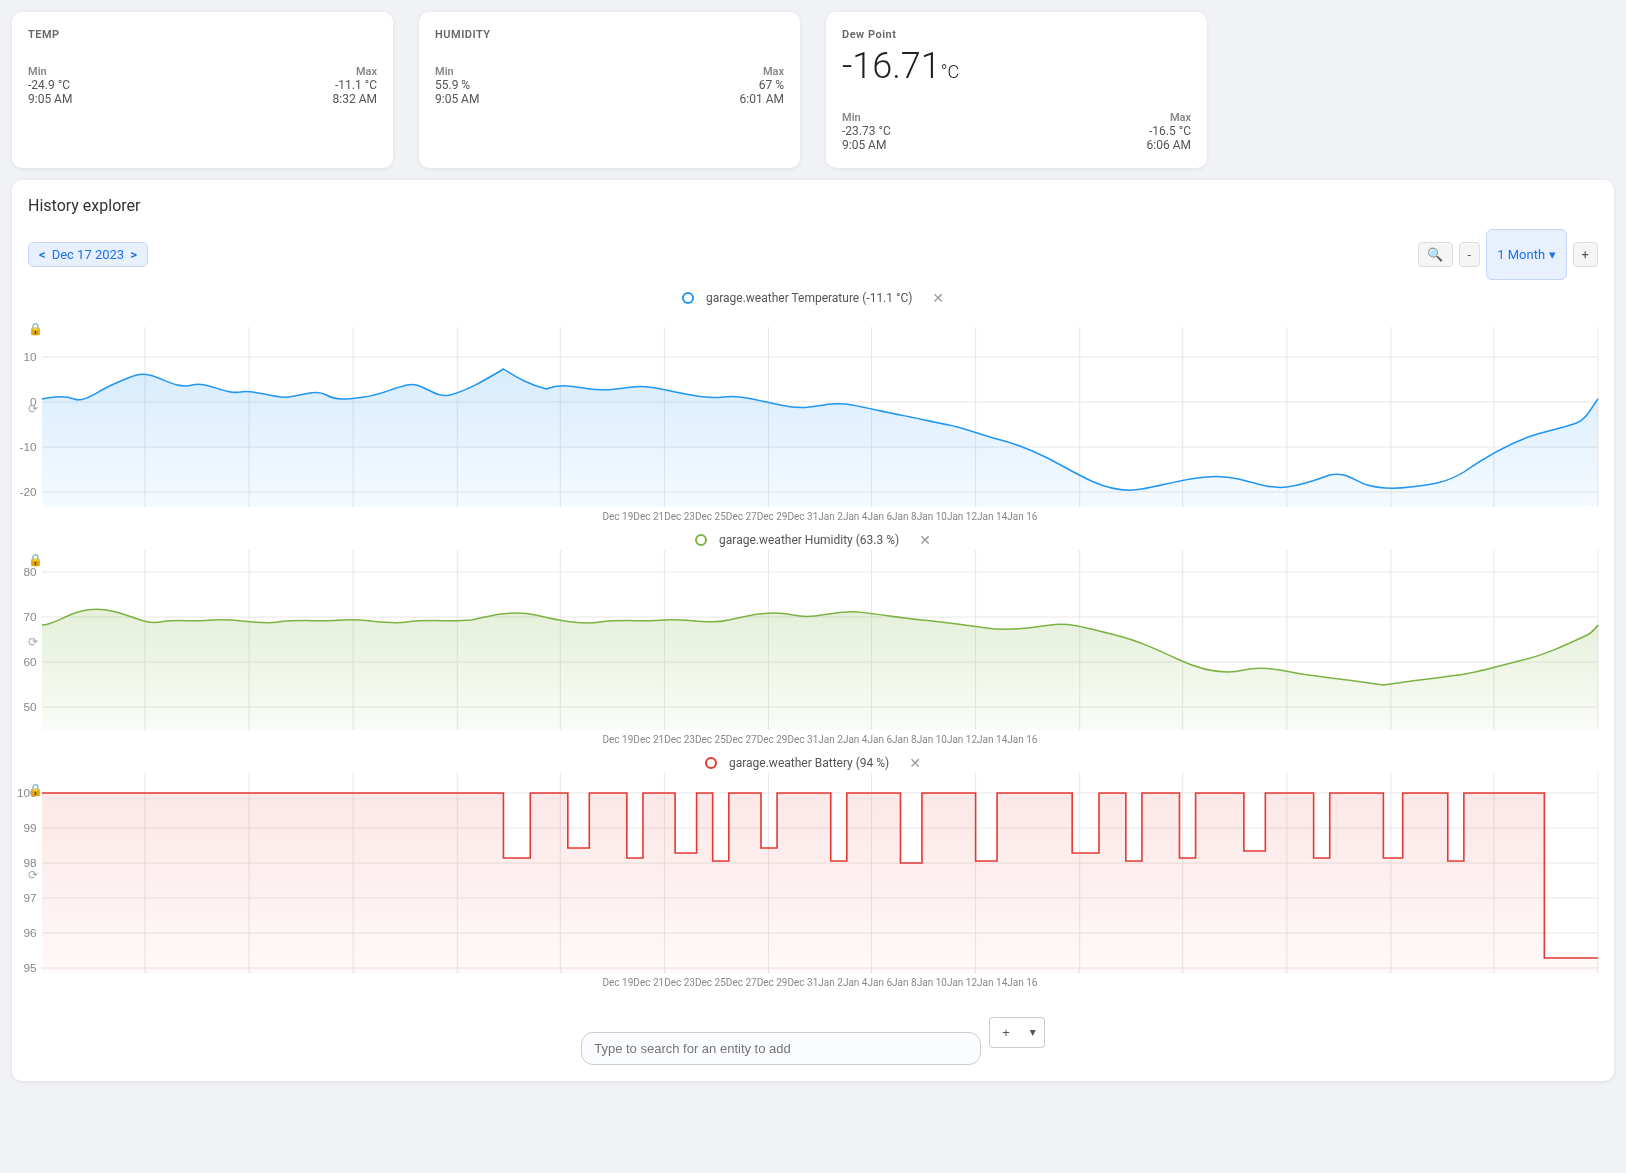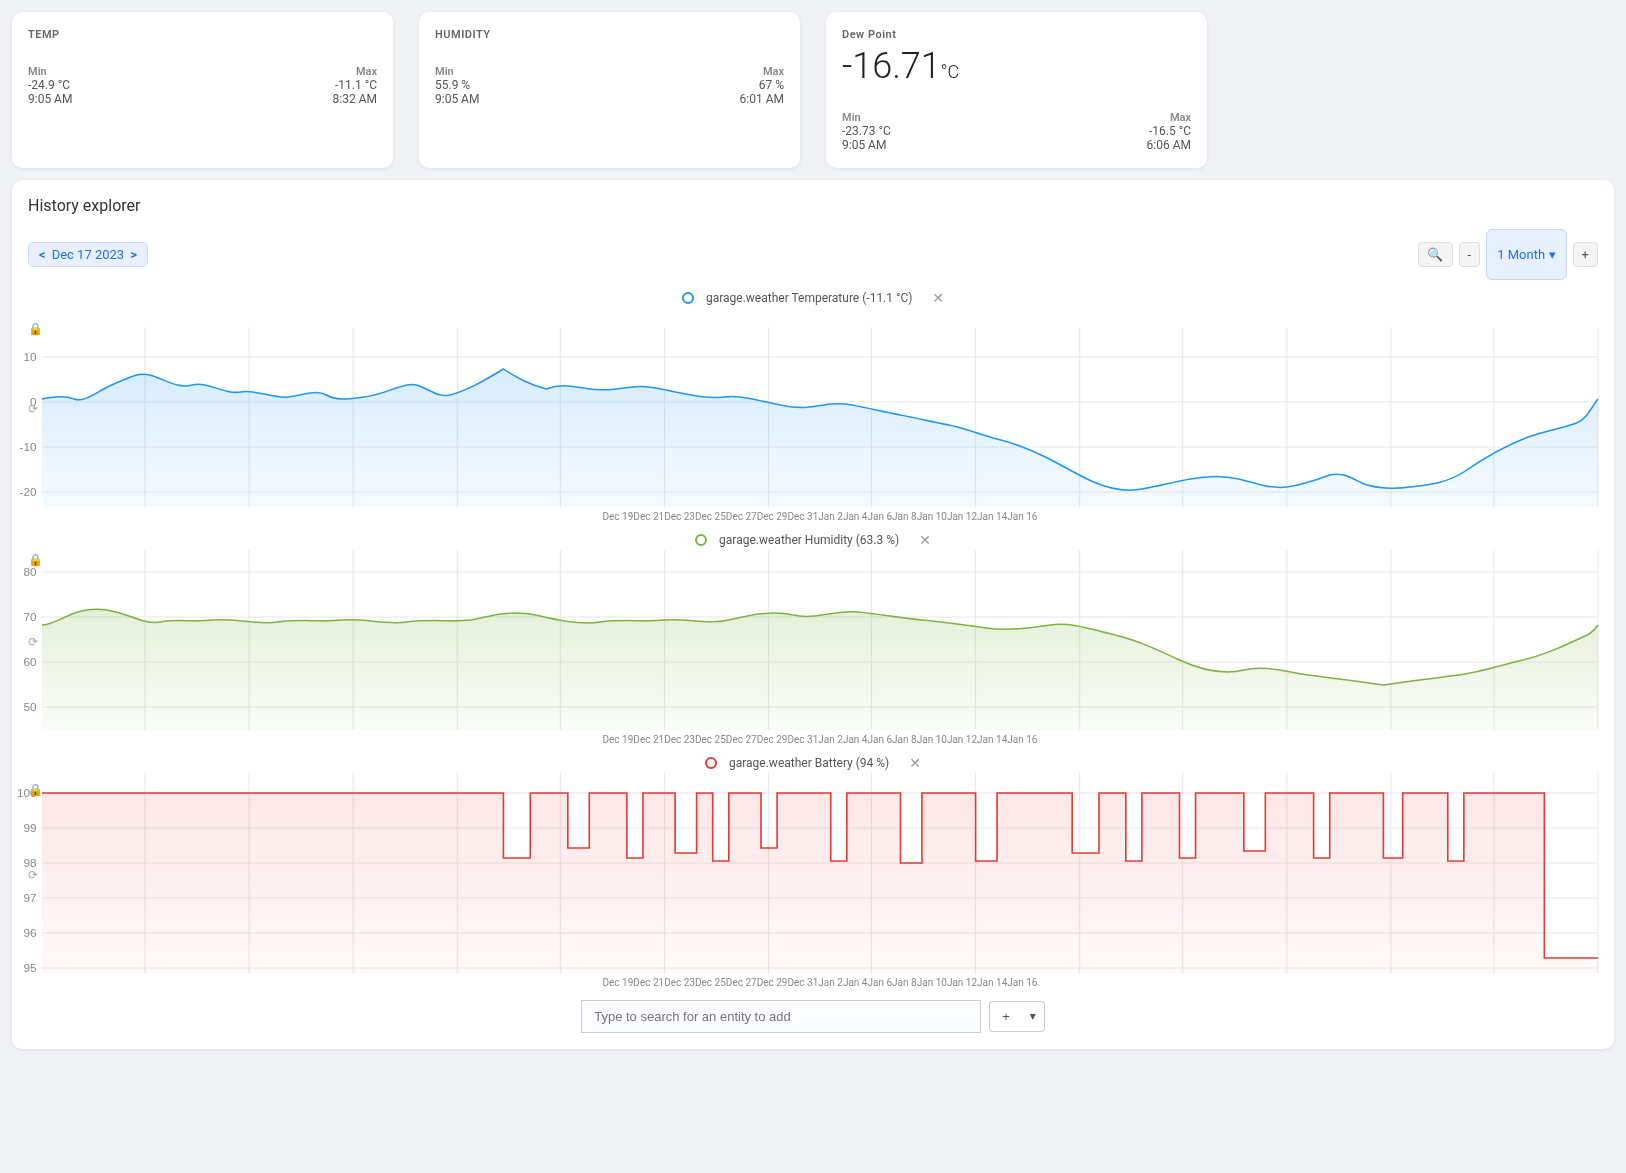--- a/index.html
+++ b/index.html
@@ -221,24 +221,25 @@
       align-items: center;
       justify-content: center;
       margin-top: 12px;
       gap: 8px;
     }
 
     .search-input {
       width: 400px;
       padding: 8px 12px;
       border: 1px solid #ccc;
-      border-radius: 0;
+      border-radius: 12px;
       font-size: 13px;
       color: #555;
       background: #fafcff;
+      margin-top: 32px;
     }
 
     .search-add-btn {
       background: #fff;
       border: 1px solid #ccc;
       border-radius: 4px;
       padding: 7px 12px;
       font-size: 13px;
       cursor: pointer;
       color: #555;

